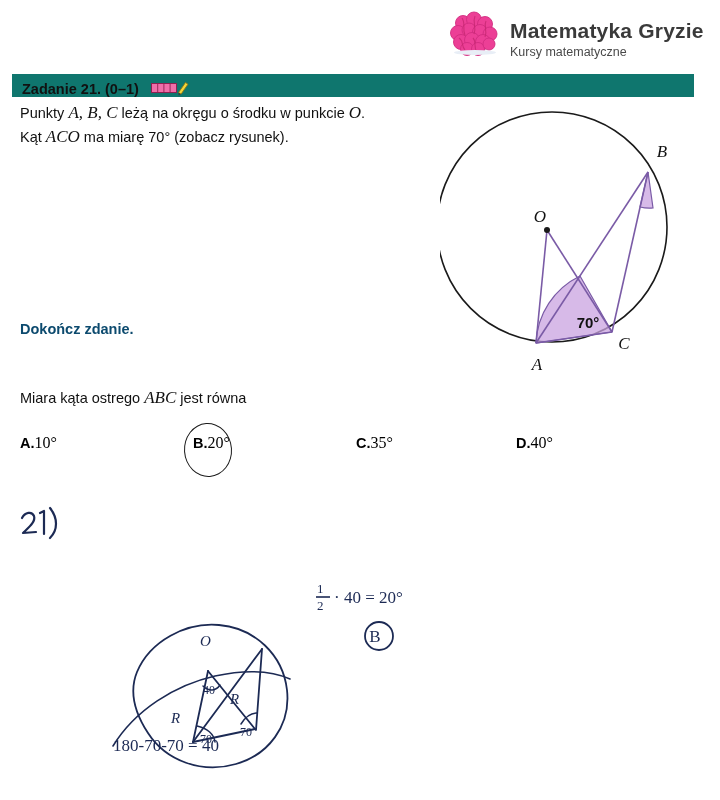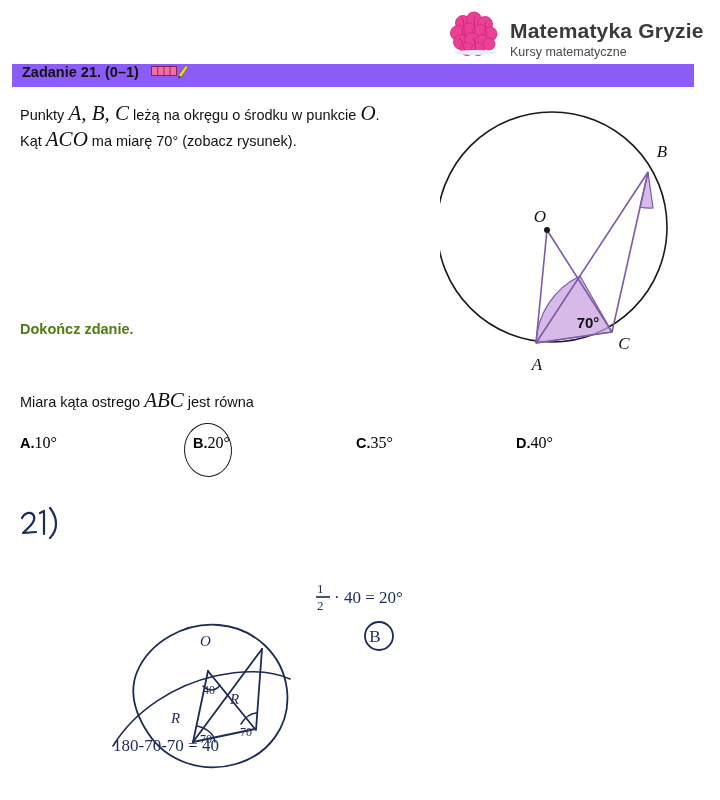--- a/index.html
+++ b/index.html
@@ -59,26 +59,26 @@
     width: 42px;
     height: 5px;
     border-radius: 50%;
     background: #e8eef6;
   }
 
   
   .task-band {
     position: absolute;
     left: 12px;
-    top: 64px;
+    top: 74px;
     width: 682px;
     height: 23px;
-    background: #8b5cf6;
+    background: #0f766e;
     display: flex;
-    align-items: flex-start;
+    align-items: flex-end;
   }
   .task-band-label {
     font-size: 14.5px;
     font-weight: bold;
     color: #111;
     margin-left: 10px;
     white-space: nowrap;
   }
   .ruler-icon {
     margin-left: 12px;
@@ -93,31 +93,31 @@
     left: 20px;
     top: 101px;
     width: 420px;
     font-size: 14.5px;
     line-height: 24px;
     color: #111;
   }
   .mathvar {
     font-family: "Liberation Serif", serif;
     font-style: italic;
-    font-size: 21px;
+    font-size: 17px;
   }
 
   .instruction {
     position: absolute;
     left: 20px;
     top: 318px;
     font-size: 14.5px;
     font-weight: bold;
     line-height: 22px;
-    color: #4d7c0f;
+    color: #0c4a6e;
   }
 
   .question {
     position: absolute;
     left: 20px;
     top: 388px;
     font-size: 14.5px;
     color: #111;
   }
 

